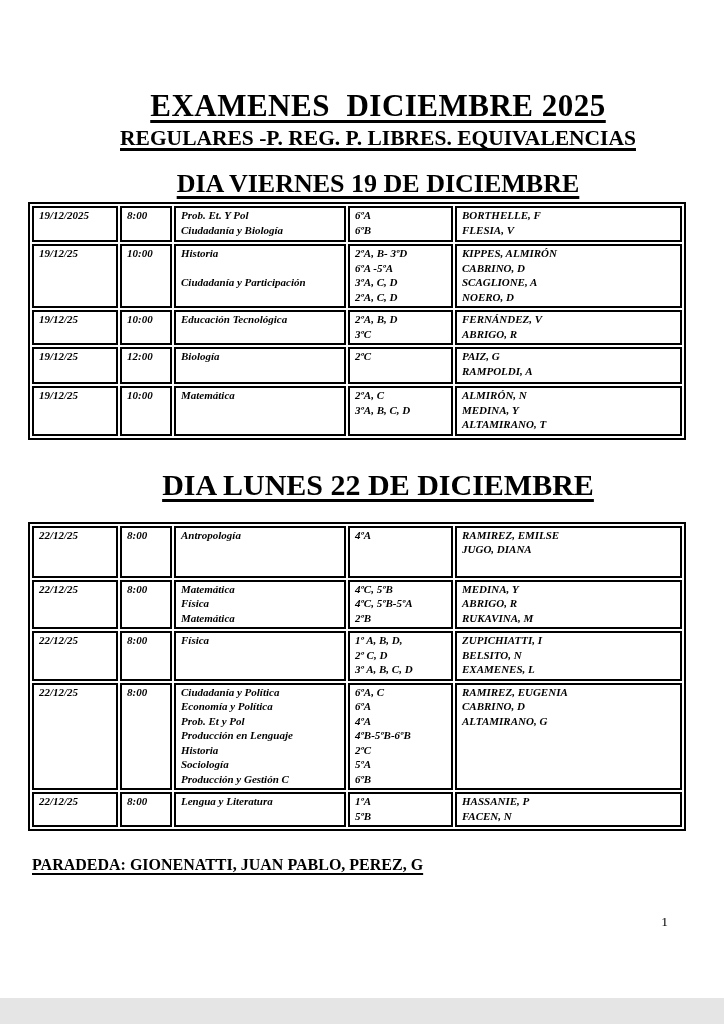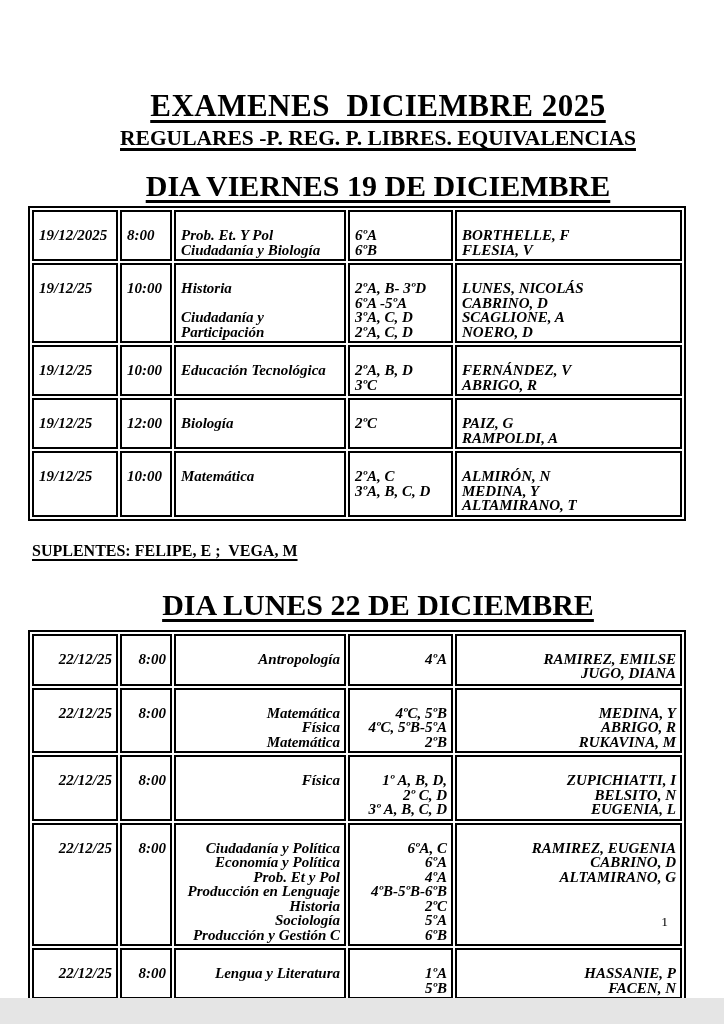--- a/index.html
+++ b/index.html
@@ -35,44 +35,44 @@
     white-space: pre-wrap;
     text-align: center;
   }
   .day-heading {
     font-weight: 700;
     text-decoration: underline;
     text-decoration-thickness: 2.5px;
     text-underline-offset: 4px;
     white-space: pre-wrap;
   }
-  .day-heading.d1 { margin: 18px 0 0 0; font-size: 30px; }
+  .day-heading.d1 { margin: 18px 0 0 0; font-size: 26px; }
   .day-heading.d2 { margin: 28px 0 0 0; font-size: 30px; }
   .exam-table {
     margin: 4px 0 0 28px;
     width: 642px;
     table-layout: fixed;
     border-collapse: separate;
     border-spacing: 2px;
     border: 2px solid #000;
     background: #fff;
   }
   .exam-table td {
     border: 2px solid #000;
     vertical-align: top;
-    padding: 16px 4px 2px 5px;
-    font-size: 15px;
+    padding: 0px 4px 2px 5px;
+    font-size: 11px;
     line-height: 14.5px;
     font-weight: 700;
     font-style: italic;
     white-space: pre-wrap;
     overflow: hidden;
   }
   .t1 { margin-top: 3px; }
-  .t2 { margin-top: 8px; text-align: right; }
+  .t2 { margin-top: 20px; }
   .t1 .r1 { height: 36px; } .t1 .r2 { height: 53px; } .t1 .r3 { height: 35px; }
   .t1 .r4 { height: 37px; } .t1 .r5 { height: 39px; }
   .t2 .r1 { height: 52px; } .t2 .r2 { height: 39px; } .t2 .r3 { height: 36px; }
   .t2 .r4 { height: 92px; } .t2 .r5 { height: 32px; }
   .suplentes {
     margin: 21px 0 0 32px;
     font-size: 16px;
     font-weight: 700;
     text-decoration: underline;
     text-decoration-thickness: 2px;
@@ -126,21 +126,21 @@
       <tr class="r2">
         <td>19/12/25</td>
         <td>10:00</td>
         <td>Historia
 
 Ciudadanía y Participación</td>
         <td>2ºA, B- 3ºD
 6ºA -5ºA
 3ºA, C, D
 2ºA, C, D</td>
-        <td>LUNES, NICOLÁS
+        <td>KIPPES, ALMIRÓN
 CABRINO, D
 SCAGLIONE, A
 NOERO, D</td>
       </tr>
       <tr class="r3">
         <td>19/12/25</td>
         <td>10:00</td>
         <td>Educación Tecnológica</td>
         <td>2ºA, B, D
 3ºC</td>
@@ -161,21 +161,20 @@
         <td>Matemática</td>
         <td>2ºA, C
 3ºA, B, C, D</td>
         <td>ALMIRÓN, N
 MEDINA, Y
 ALTAMIRANO, T</td>
       </tr>
     </tbody>
   </table>
 
-  <p class="suplentes s1">SUPLENTES: FELIPE, E ;  VEGA, M</p>
 
   <div class="headings">
     <h3 class="day-heading d2">DIA LUNES 22 DE DICIEMBRE</h3>
   </div>
 
   <table class="exam-table t2">
     <colgroup>
       <col class="c-date">
         <col class="c-time">
         <col class="c-subject">
@@ -206,21 +205,21 @@
       </tr>
       <tr class="r3">
         <td>22/12/25</td>
         <td>8:00</td>
         <td>Física</td>
         <td>1º A, B, D,
 2º C, D
 3º A, B, C, D</td>
         <td>ZUPICHIATTI, I
 BELSITO, N
-EUGENIA, L</td>
+EXAMENES, L</td>
       </tr>
       <tr class="r4">
         <td>22/12/25</td>
         <td>8:00</td>
         <td>Ciudadanía y Política
 Economía y Política
 Prob. Et y Pol
 Producción en Lenguaje
 Historia
 Sociología

